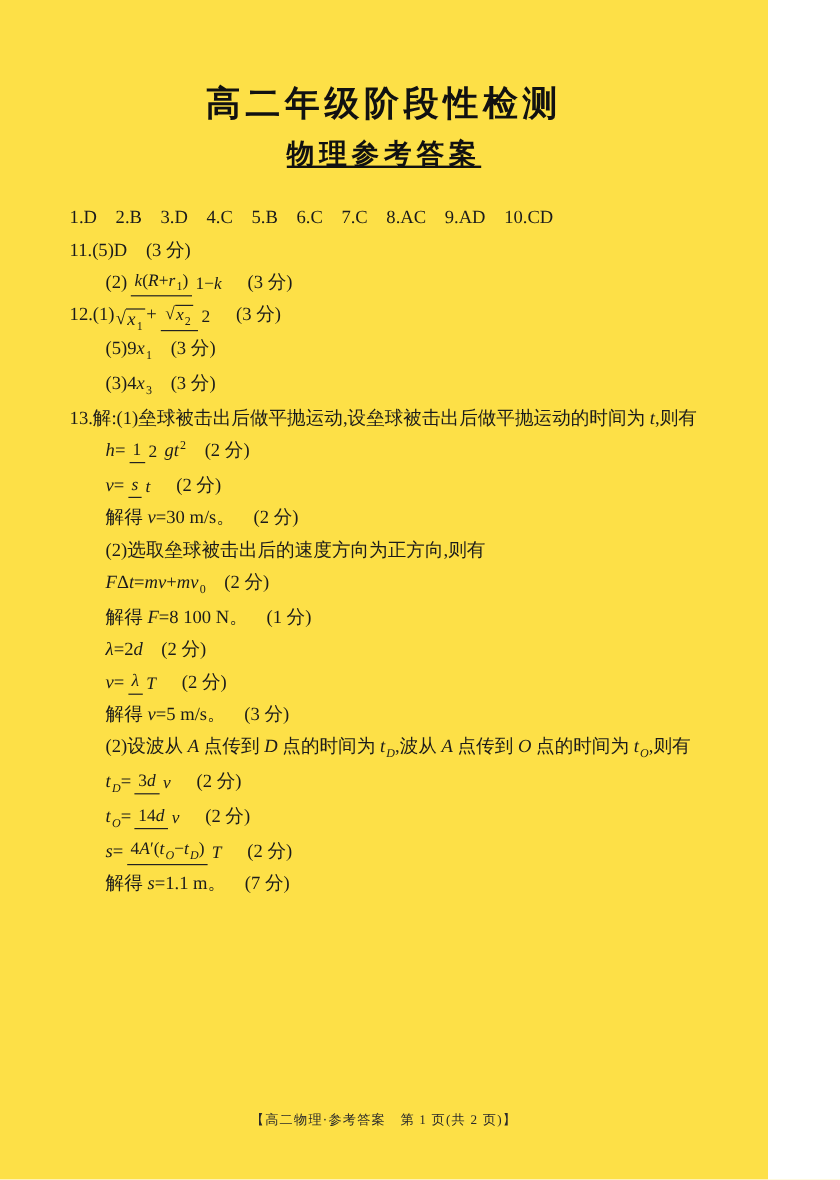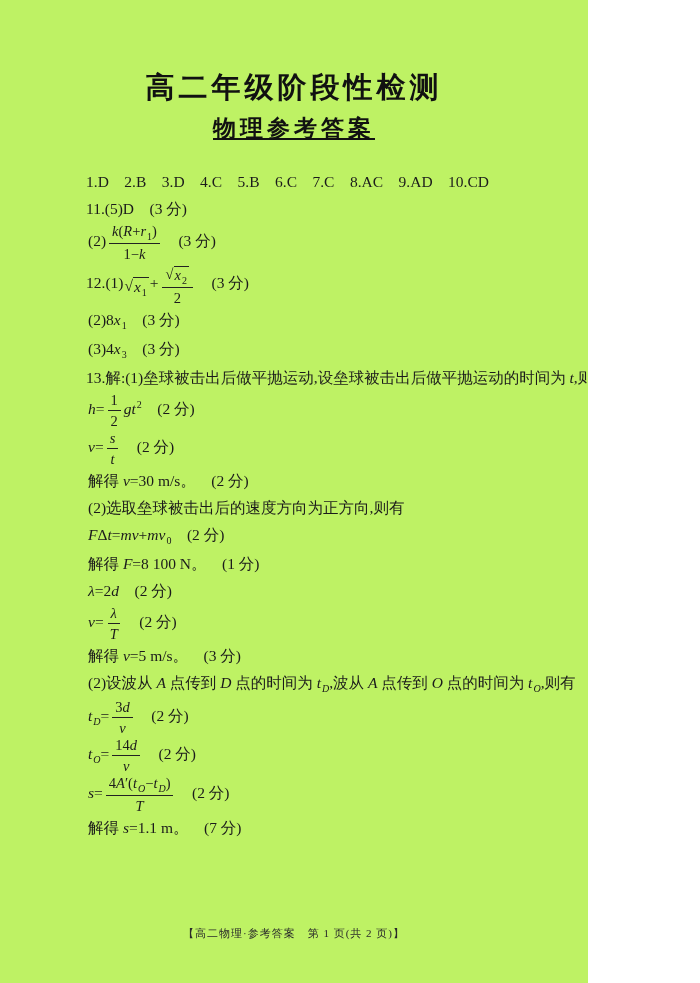--- a/index.html
+++ b/index.html
@@ -1,32 +1,32 @@
 <!DOCTYPE html>
 <html><head>
 <meta charset="utf-8">
 <style>
   html,body{margin:0;padding:0;background:#ffffff;}
   .page{
-    width:588px;height:983px;background:#bef264;position:relative;overflow:hidden;
+    width:640px;height:983px;background:#fde047;position:relative;overflow:hidden;
     font-family:"Liberation Serif","DejaVu Serif",serif;color:#1b1b1b;
   }
   .titles{padding-top:70px;text-align:center;
     font-family:"Liberation Sans","DejaVu Sans",sans-serif;font-weight:bold;color:#111;}
   .t1{font-size:29px;letter-spacing:4px;line-height:34px;}
   .t2{font-size:23px;letter-spacing:4px;line-height:32px;margin-top:8px;text-decoration:underline;}
   .content{margin-top:24px;font-size:15.5px;}
   .line{line-height:27px;}
-  .ind0{padding-left:86px;}
+  .ind0{padding-left:58px;}
   .ind1{padding-left:88px;}
   .line span{white-space:pre;}
   .vr{font-style:italic;}
   .sb{font-size:10px;position:relative;top:4px;margin-left:1px;}
   .sp{font-size:10px;position:relative;top:-6px;margin-left:1px;}
-  .frac{display:inline-flex;flex-direction:column;align-items:center;
+  .frac{display:inline-flex;flex-direction:row;align-items:center;
     vertical-align:middle;margin:0 3px;font-size:14.5px;line-height:16px;}
   .frac .num{padding:1px 3px 2px;border-bottom:1.3px solid #222;}
   .frac .den{padding:2px 3px 0;}
   .sqrt{display:inline-flex;align-items:flex-start;vertical-align:-3px;margin:0 1px;}
   .sqrt .radical{line-height:17px;}
   .sqrt .radicand{border-top:1.2px solid #222;padding:0 2px 0 1px;line-height:17px;}
   .footer{position:absolute;left:0;bottom:42px;width:100%;text-align:center;
     font-size:11px;color:#2a2a2a;letter-spacing:1px;}
 </style>
 </head>
@@ -35,21 +35,21 @@
 <div class="page">
   <div class="titles">
     <div class="t1">高二年级阶段性检测</div>
     <div class="t2">物理参考答案</div>
   </div>
   <div class="content" id="content">
       <div class="line ind0"><span class="t">1.D　2.B　3.D　4.C　5.B　6.C　7.C　8.AC　9.AD　10.CD</span></div>
       <div class="line ind0"><span class="t">11.(5)D　(3 分)</span></div>
       <div class="line ind1"><span class="t">(2)</span><span class="frac"><span class="num"><span class="vr">k</span><span class="t">(</span><span class="vr">R</span><span class="t">+</span><span class="vr">r</span><span class="sb">1</span><span class="t">)</span></span><span class="den"><span class="t">1−</span><span class="vr">k</span></span></span><span class="t">　(3 分)</span></div>
       <div class="line ind0"><span class="t">12.(1)</span><span class="sqrt"><span class="radical">√</span><span class="radicand"><span class="vr">x</span><span class="sb">1</span></span></span><span class="t">+</span><span class="frac"><span class="num"><span class="sqrt"><span class="radical">√</span><span class="radicand"><span class="vr">x</span><span class="sb">2</span></span></span></span><span class="den"><span class="t">2</span></span></span><span class="t">　(3 分)</span></div>
-      <div class="line ind1"><span class="t">(2)8</span><span class="vr">x</span><span class="sb">1</span><span class="t">　(3 分)</span></div>
+      <div class="line ind1"><span class="t">(5)9</span><span class="vr">x</span><span class="sb">1</span><span class="t">　(3 分)</span></div>
       <div class="line ind1"><span class="t">(3)4</span><span class="vr">x</span><span class="sb">3</span><span class="t">　(3 分)</span></div>
       <div class="line ind0"><span class="t">13.解:(1)垒球被击出后做平抛运动,设垒球被击出后做平抛运动的时间为 </span><span class="vr">t</span><span class="t">,则有</span></div>
       <div class="line ind1"><span class="vr">h</span><span class="t">=</span><span class="frac"><span class="num"><span class="t">1</span></span><span class="den"><span class="t">2</span></span></span><span class="vr">g</span><span class="vr">t</span><span class="sp">2</span><span class="t">　(2 分)</span></div>
       <div class="line ind1"><span class="vr">v</span><span class="t">=</span><span class="frac"><span class="num"><span class="vr">s</span></span><span class="den"><span class="vr">t</span></span></span><span class="t">　(2 分)</span></div>
       <div class="line ind1"><span class="t">解得 </span><span class="vr">v</span><span class="t">=30 m/s。　(2 分)</span></div>
       <div class="line ind1"><span class="t">(2)选取垒球被击出后的速度方向为正方向,则有</span></div>
       <div class="line ind1"><span class="vr">F</span><span class="t">Δ</span><span class="vr">t</span><span class="t">=</span><span class="vr">m</span><span class="vr">v</span><span class="t">+</span><span class="vr">m</span><span class="vr">v</span><span class="sb">0</span><span class="t">　(2 分)</span></div>
       <div class="line ind1"><span class="t">解得 </span><span class="vr">F</span><span class="t">=8 100 N。　(1 分)</span></div>
       <div class="line ind1"><span class="vr">λ</span><span class="t">=2</span><span class="vr">d</span><span class="t">　(2 分)</span></div>
       <div class="line ind1"><span class="vr">v</span><span class="t">=</span><span class="frac"><span class="num"><span class="vr">λ</span></span><span class="den"><span class="vr">T</span></span></span><span class="t">　(2 分)</span></div>

